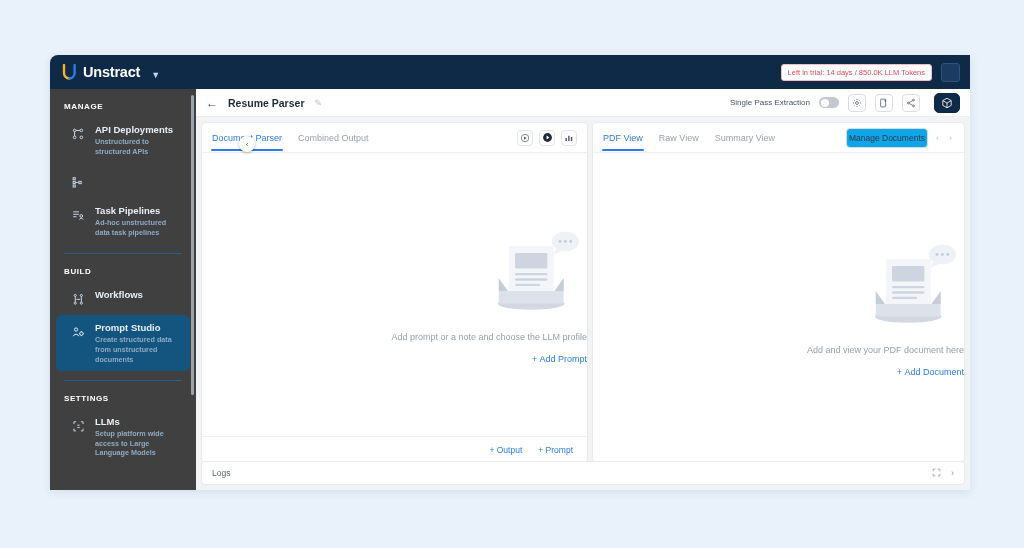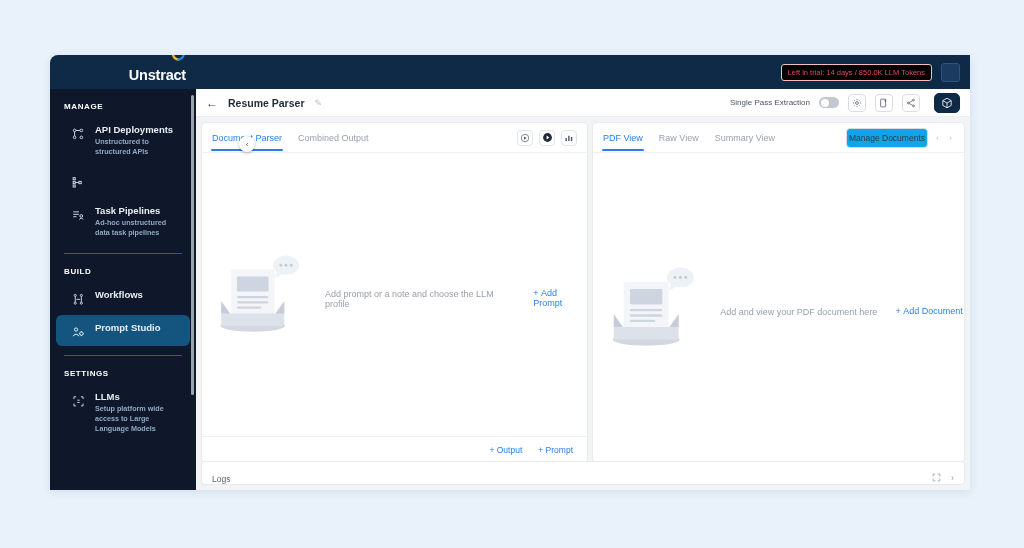--- a/index.html
+++ b/index.html
@@ -20,39 +20,39 @@
     background: #f5f6f8;
     box-shadow: 0 2px 10px rgba(20,50,90,.10);
   }
 
   
   .navbar {
     position: absolute; left: 0; top: 0; width: 920px; height: 34px;
     background: #0e2a47;
     display: flex; align-items: center;
   }
-  .brand { display: flex; align-items: flex-end; gap: 6px; padding-left: 12px; width: 136px; flex-direction: column; }
+  .brand { display: flex; align-items: flex-end; gap: 6px; padding-left: 12px; width: 136px; }
   .logo-u { width: 15px; height: 16px; position: relative; flex: none; }
   .logo-u svg { display:block; }
   .brand-name { color: #fff; font-size: 14.5px; font-weight: bold; letter-spacing: -0.2px; }
   .brand-chev { color: #c5d4e4; font-size: 9px; margin-left: 5px; }
   .nav-right { margin-left: auto; display: flex; align-items: center; gap: 9px; padding-right: 10px; }
   .trial-badge {
-    background: #000000; color: #e04b5b; border: 1px solid #f5bcc2;
+    background: #ffffff; color: #e04b5b; border: 1px solid #f5bcc2;
     font-size: 7.5px; padding: 3px 6px; border-radius: 3px; white-space: nowrap;
   }
   .avatar-btn {
     width: 19px; height: 19px; border-radius: 3px;
     background: #1b3c60; border: 1px solid #2d5380;
   }
 
   
   .sidebar {
     position: absolute; left: 0; top: 34px; width: 146px; height: 401px;
-    background: #0f172a; overflow: hidden;
+    background: #404040; overflow: hidden;
   }
   .sb-scroll { position: absolute; right: 2px; top: 6px; width: 3px; height: 300px;
     background: #9aa3ab; border-radius: 2px; }
   .sb-section {
     color: #ffffff; font-size: 8px; font-weight: bold; letter-spacing: .6px;
     padding: 0 0 0 14px; margin-top: 13px; margin-bottom: 6px;
   }
   .sb-item {
     display: flex; gap: 8px; padding: 7px 10px 7px 14px; margin: 0 6px 2px 6px;
     border-radius: 6px; align-items: flex-start; font-weight: bold;
@@ -122,36 +122,36 @@
     background: #fff; display: flex; align-items: center; justify-content: center;
   }
   .manage-btn {
     font-size: 8.5px; color: #2f3a47; border: 1px solid #d9dde2; background: #0ea5e9;
     border-radius: 4px; padding: 4px 2px;
   }
   .nav-chev { color: #c2c8d0; font-size: 9px; padding: 0 2px; }
 
   
   .empty {
-    flex: 1; display: flex; flex-direction: row;
-    align-items: center; justify-content: center; gap: 18px;
+    flex: 1; display: flex; flex-direction: column;
+    align-items: flex-end; justify-content: center; gap: 6px;
   }
   .empty-txt { font-size: 9px; color: #98a0ab; margin-top: 8px; }
   .empty-link { font-size: 9px; color: #2b7de9; margin-top: 6px; }
   .panel-foot {
     height: 26px; border-top: 1px solid #f0f1f3; display: flex; align-items: center;
     justify-content: flex-end; gap: 16px; padding-right: 14px;
   }
   .foot-link { font-size: 8.5px; color: #2b7de9; }
 
   
   .logs-bar {
     position: absolute; left: 6px; right: 6px; bottom: 6px; height: 22px;
     background: #fff; border-radius: 3px; box-shadow: 0 0 0 1px #e8eaed;
-    display: flex; align-items: flex-end; padding: 0 10px;
+    display: flex; align-items: center; padding: 0 10px;
   }
   .logs-label { font-size: 8.5px; color: #5a636e; }
   .logs-actions { margin-left: auto; display: flex; gap: 10px; color: #8b939d; font-size: 9px; }
 </style>
 </head>
 <body>
 
 <div class="page">
   <div class="app-window">
 
@@ -239,20 +239,21 @@
         <span class="sb-ico">
           <svg width="13" height="13" viewBox="0 0 16 16" fill="none" stroke="#e8eef5" stroke-width="1.2">
             <circle cx="5" cy="4.4" r="2"></circle>
               <path d="M1.6 12.6 a3.6 3.6 0 0 1 6.8 0"></path>
             <circle cx="11.6" cy="9.4" r="2.1"></circle>
               <path d="M11.6 6.3 v1 M11.6 11.5 v1 M14.7 9.4 h-1 M9.5 9.4 h-1"></path>
           </svg>
         </span>
         <span class="sb-txt">
           <span class="sb-title" style="display:block">Prompt Studio</span>
+          <span class="sb-sub" style="display:block">Create structured data from unstructured documents</span>
         </span>
       </div>
 
       <div class="sb-div"></div>
       <div class="sb-section">SETTINGS</div>
 
       <div class="sb-item">
         <span class="sb-ico">
           <svg width="13" height="13" viewBox="0 0 16 16" fill="none" stroke="#c9d9e8" stroke-width="1.2">
             <path d="M5 2.2 H2.4 V5 M11 2.2 H13.6 V5 M5 13.4 H2.4 V10.6 M11 13.4 H13.6 V10.6"></path>

